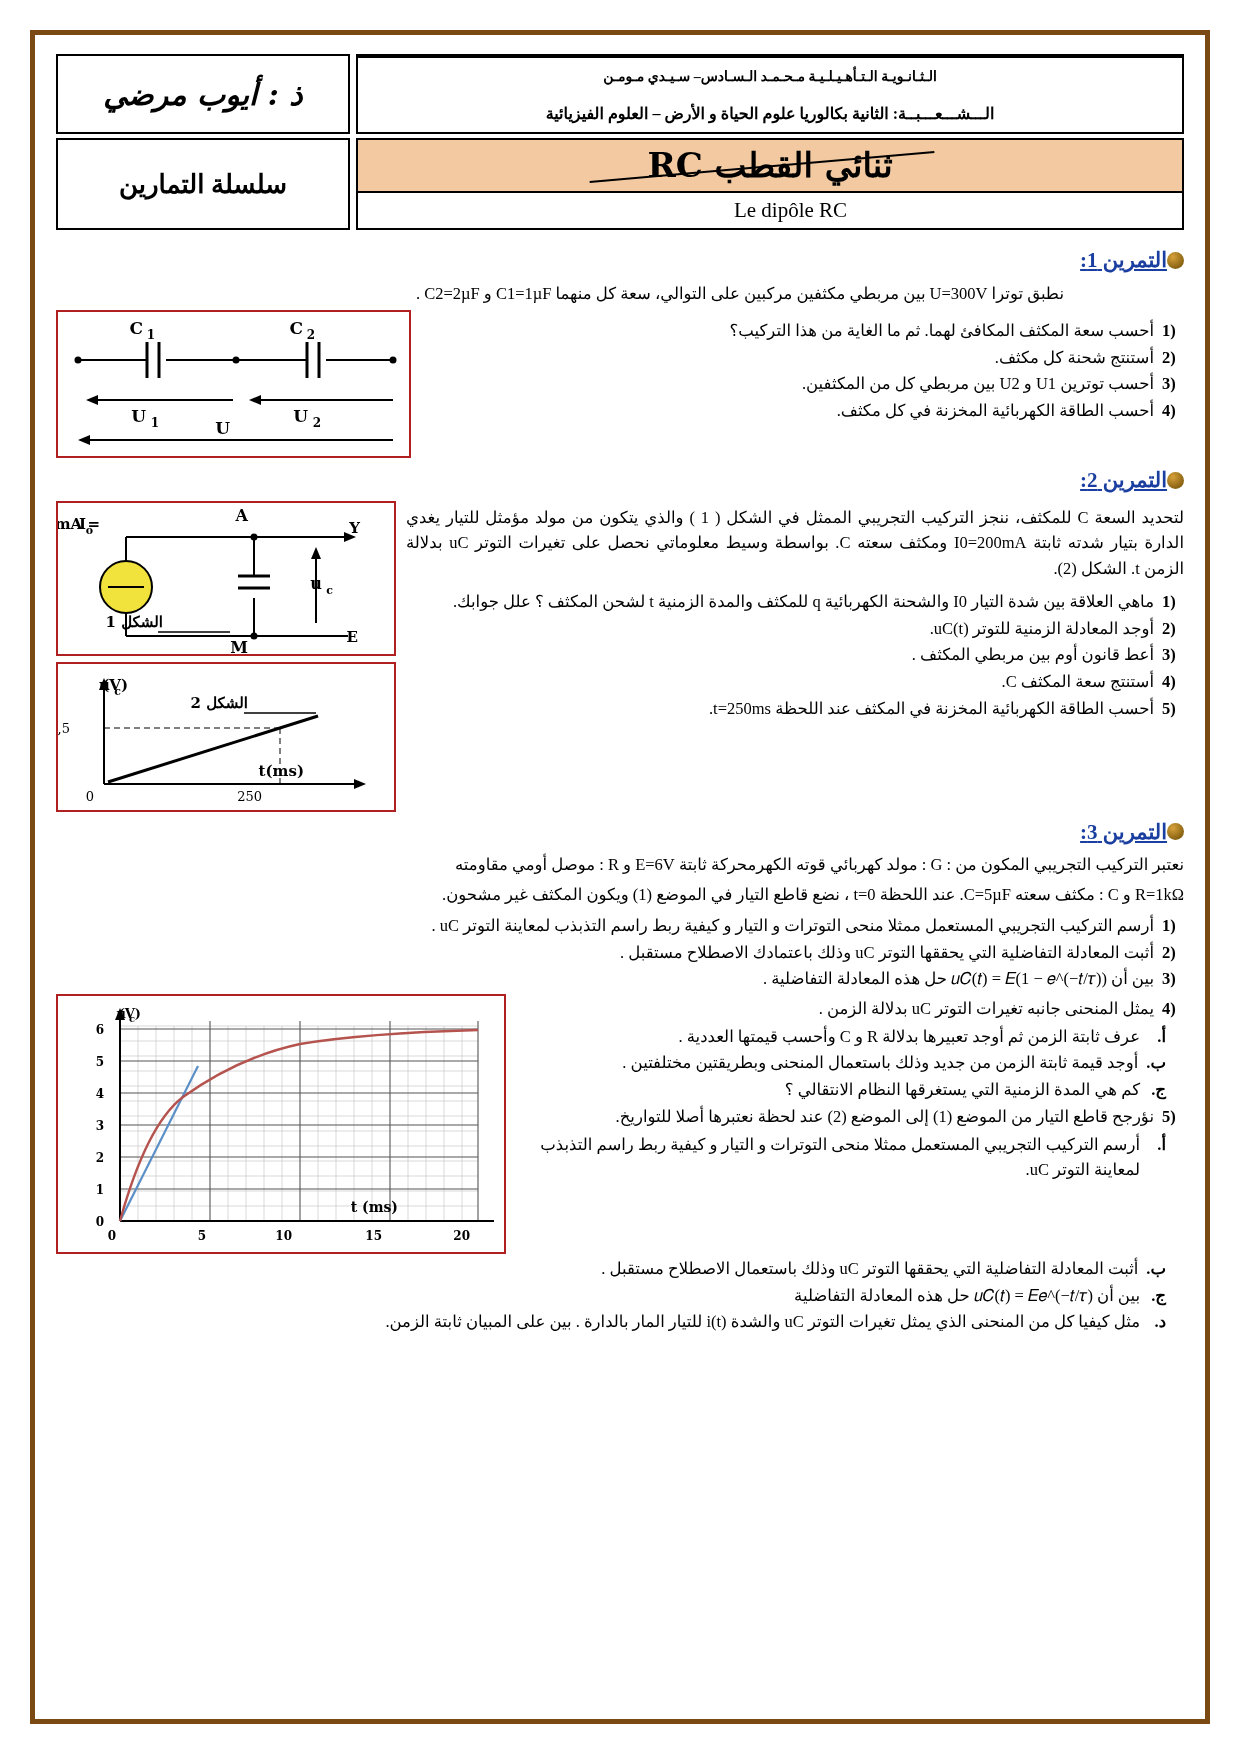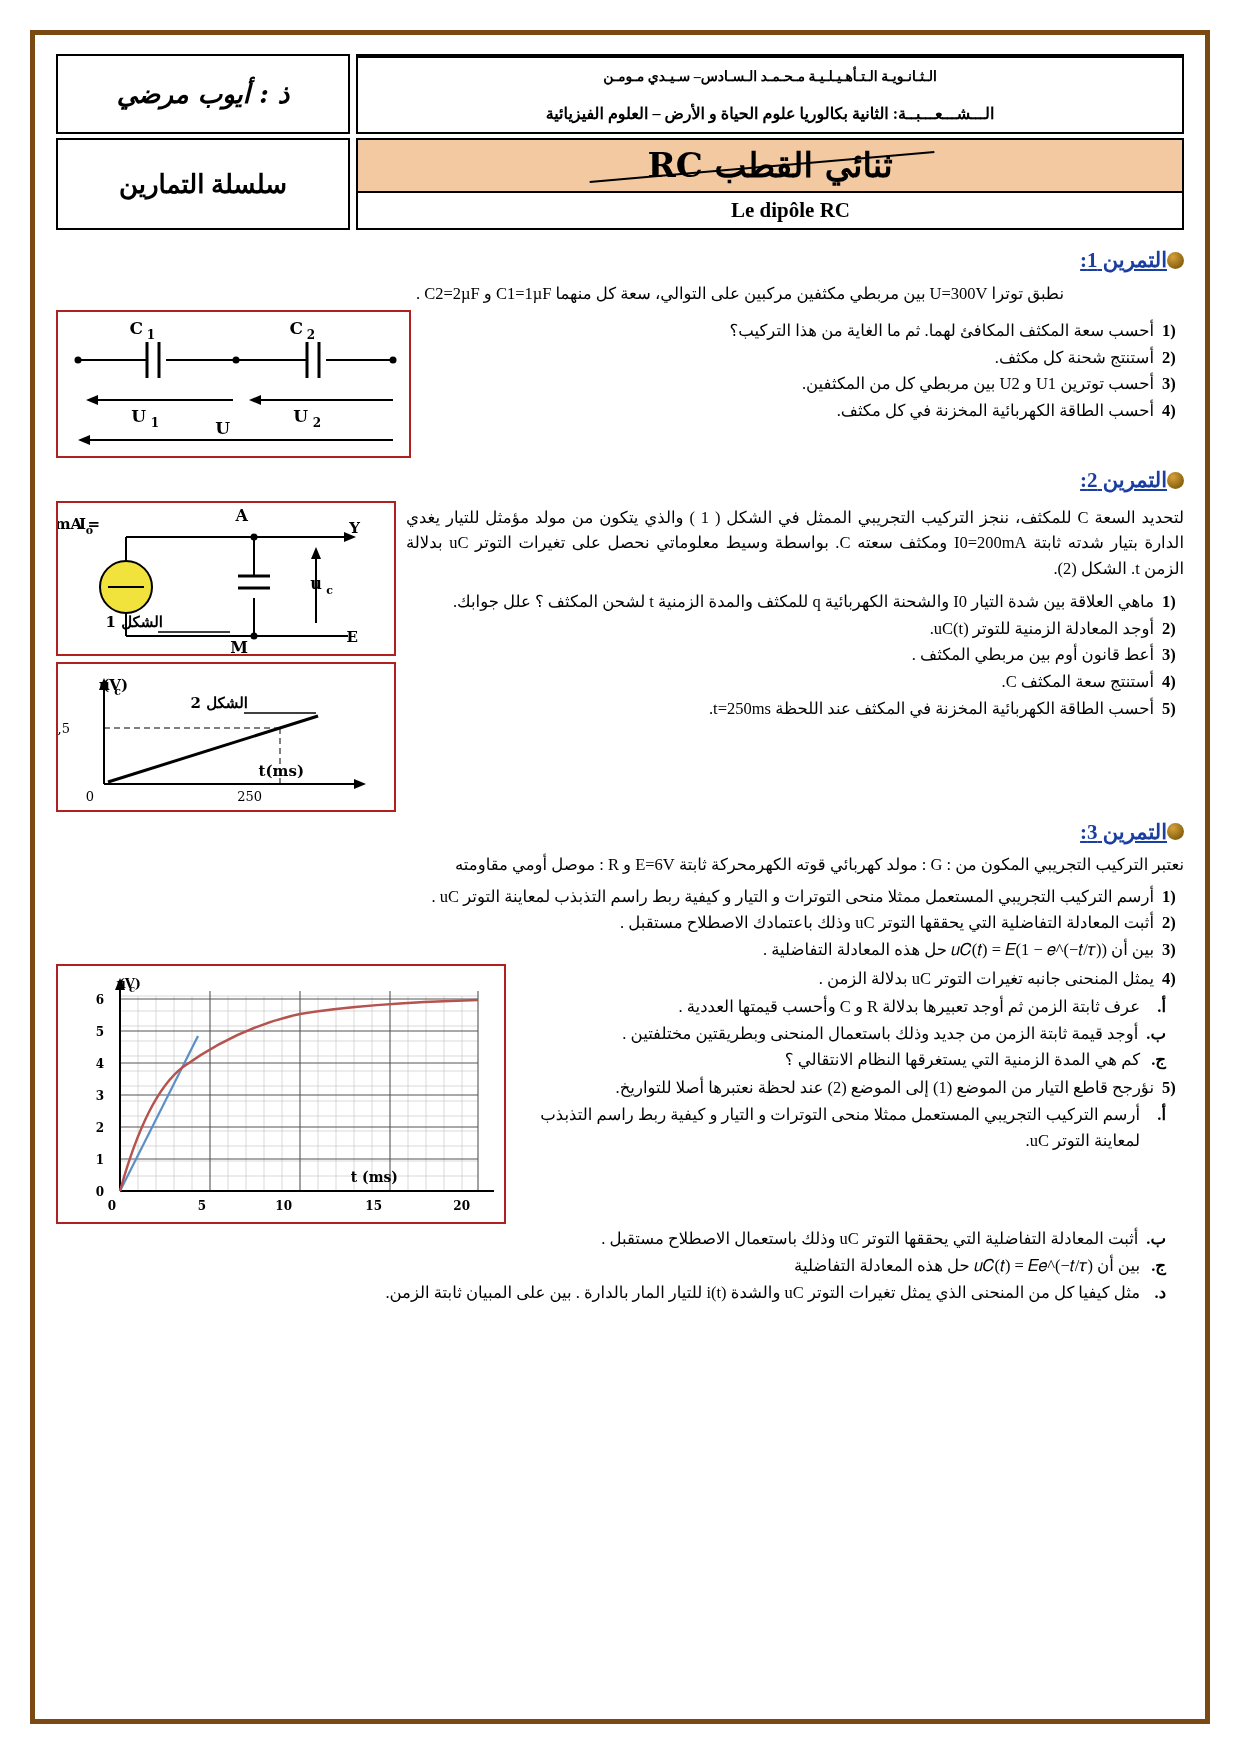--- a/index.html
+++ b/index.html
@@ -34,21 +34,21 @@
   .hdr-row2{
     display:flex;direction:rtl;
     margin-top:4px;
     height:80px;
   }
   .teacher-box{
     border:2px solid #000;
     width:290px;
     display:flex;align-items:center;justify-content:center;
     font-family:"DejaVu Serif", serif;
-    font-size:26px;
+    font-size:30px;
     font-weight:bold;
     font-style:italic;
     color:#000;
     order:2;
   }
   .class-box{
     border:2px solid #000;
     flex:1;
     margin-left:6px;
     order:1;
@@ -91,21 +91,21 @@
     font-family:"DejaVu Serif", serif;
   }
   .title-ar .strike{
     position:absolute;left:28%;right:30%;top:52%;
     border-top:2px solid #000;
     transform:rotate(-5deg);
   }
   .title-fr{
     flex:1;
     display:flex;align-items:center;justify-content:center;
-    font-size:21px;font-weight:bold;
+    font-size:21px;font-weight:normal;
     border-top:2px solid #000;
     padding-left:41px;
   }
   
   .content{direction:rtl;margin-top:14px;font-size:16.5px;line-height:1.55;}
   .ex-head{
     display:flex;align-items:center;direction:rtl;
     margin:10px 0 4px 0;
   }
   .ex-bullet{
@@ -347,20 +347,21 @@
         </div>
       </div>
     </div>
 
     <div class="ex-head" style="margin-top:4px;">
       <span class="ex-bullet"></span>
       <span class="ex-title">التمرين 3:</span>
     </div>
 
     <div class="para">نعتبر التركيب التجريبي المكون من : G : مولد كهربائي قوته الكهرمحركة ثابتة E=6V و R : موصل أومي مقاومته</div>
+    <div class="para">R=1kΩ و C : مكثف سعته C=5µF. عند اللحظة t=0 ، نضع قاطع التيار في الموضع (1) ويكون المكثف غير مشحون.</div>
 
     <ol class="numlist" style="margin-top:6px;">
       <li>
           <span class="num">(1</span>
           <span>أرسم التركيب التجريبي المستعمل ممثلا منحى التوترات و التيار و كيفية ربط راسم التذبذب لمعاينة التوتر uC .</span>
         </li>
       <li>
           <span class="num">(2</span>
           <span>أثبت المعادلة التفاضلية التي يحققها التوتر uC وذلك باعتمادك الاصطلاح مستقبل .</span>
         </li>

